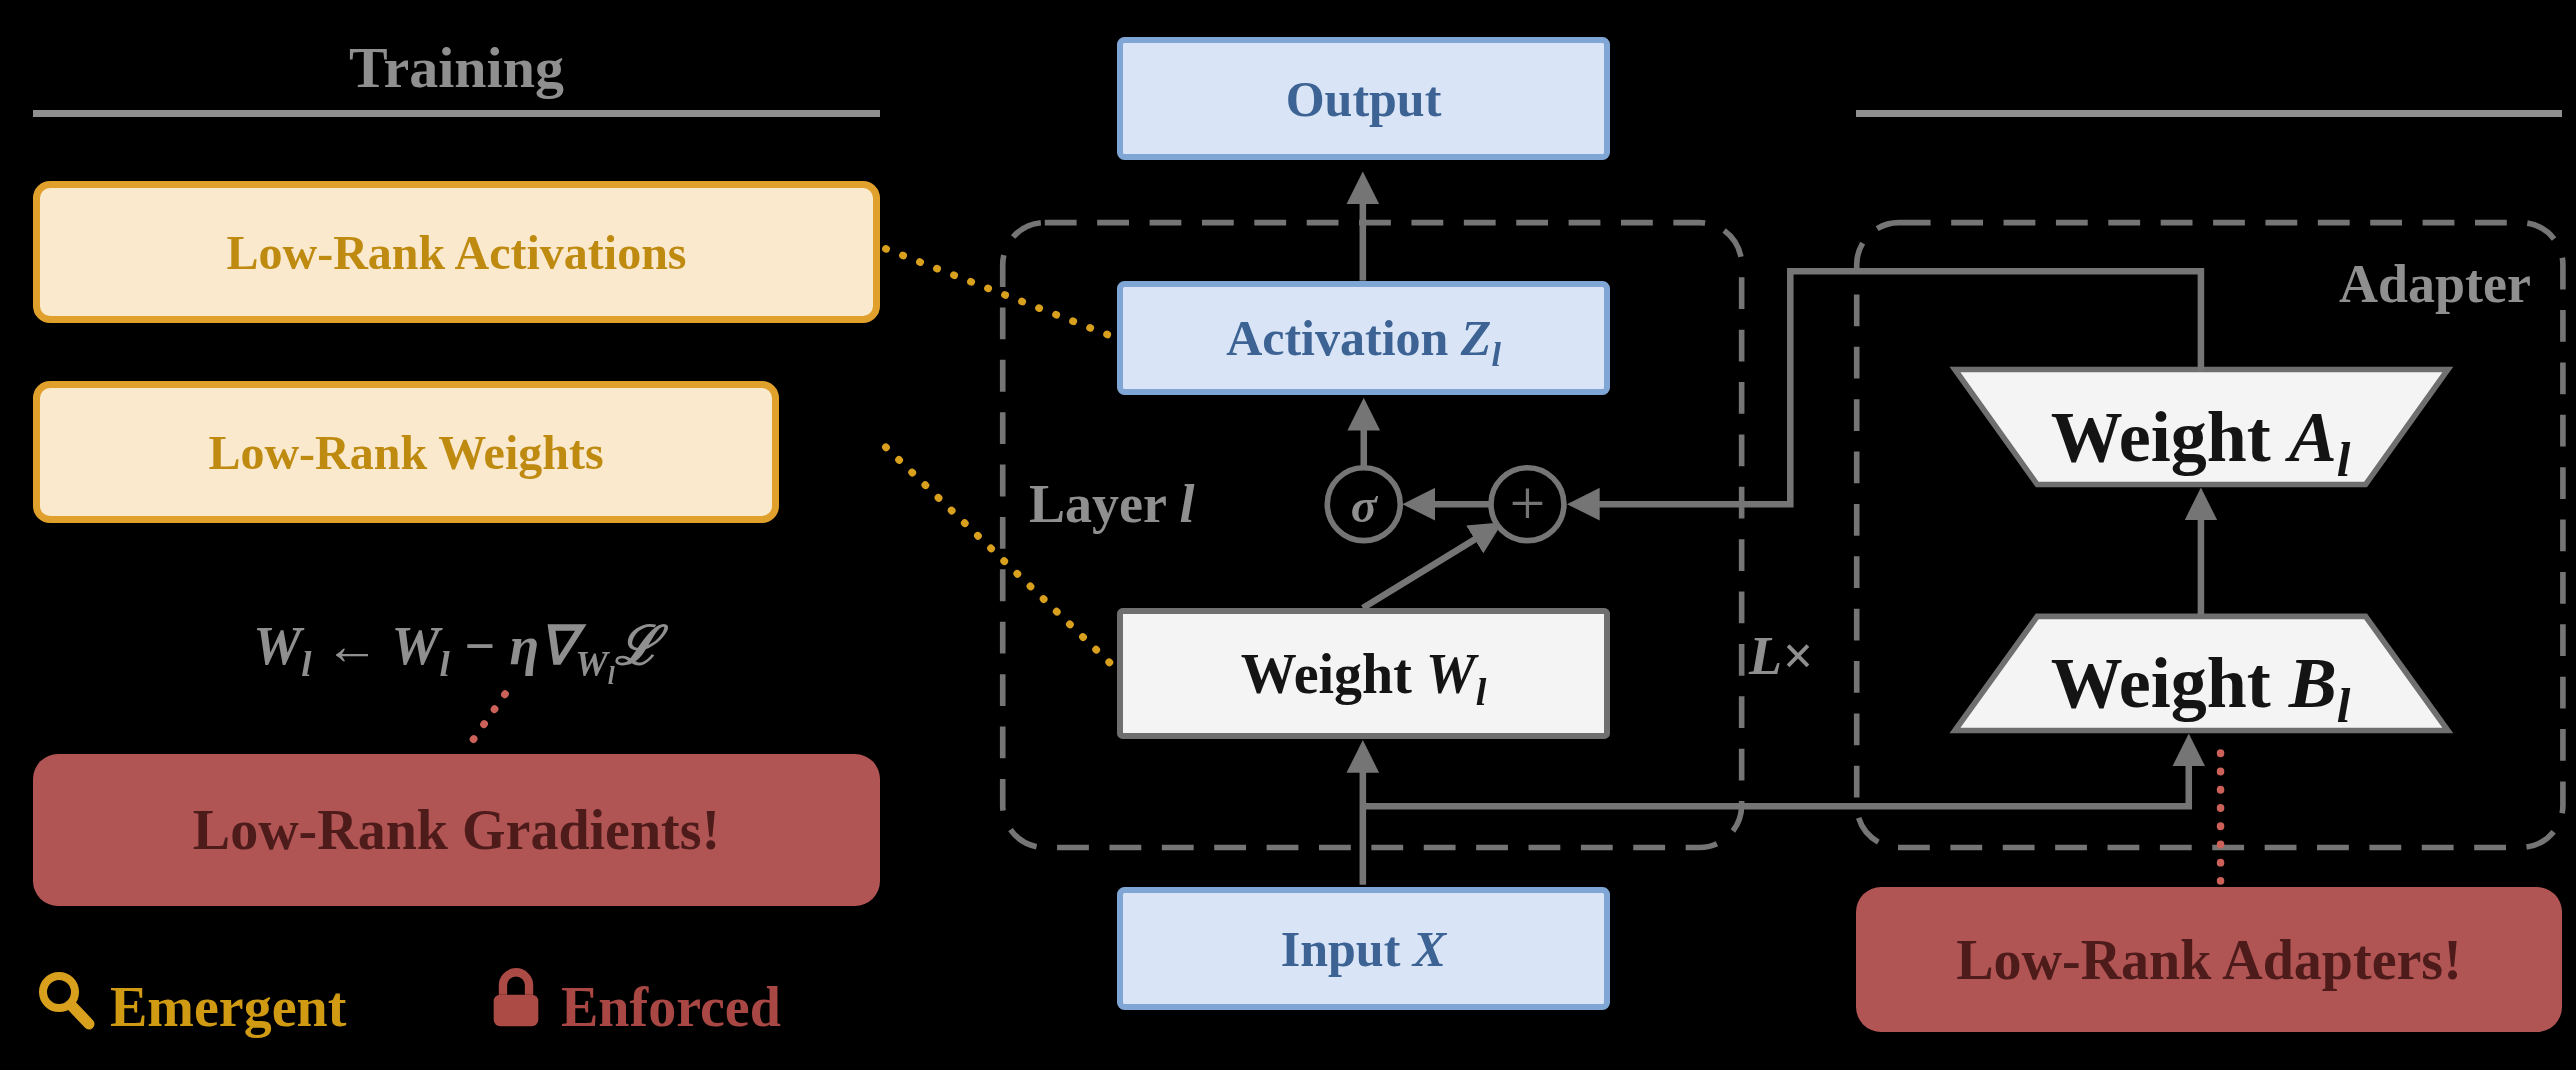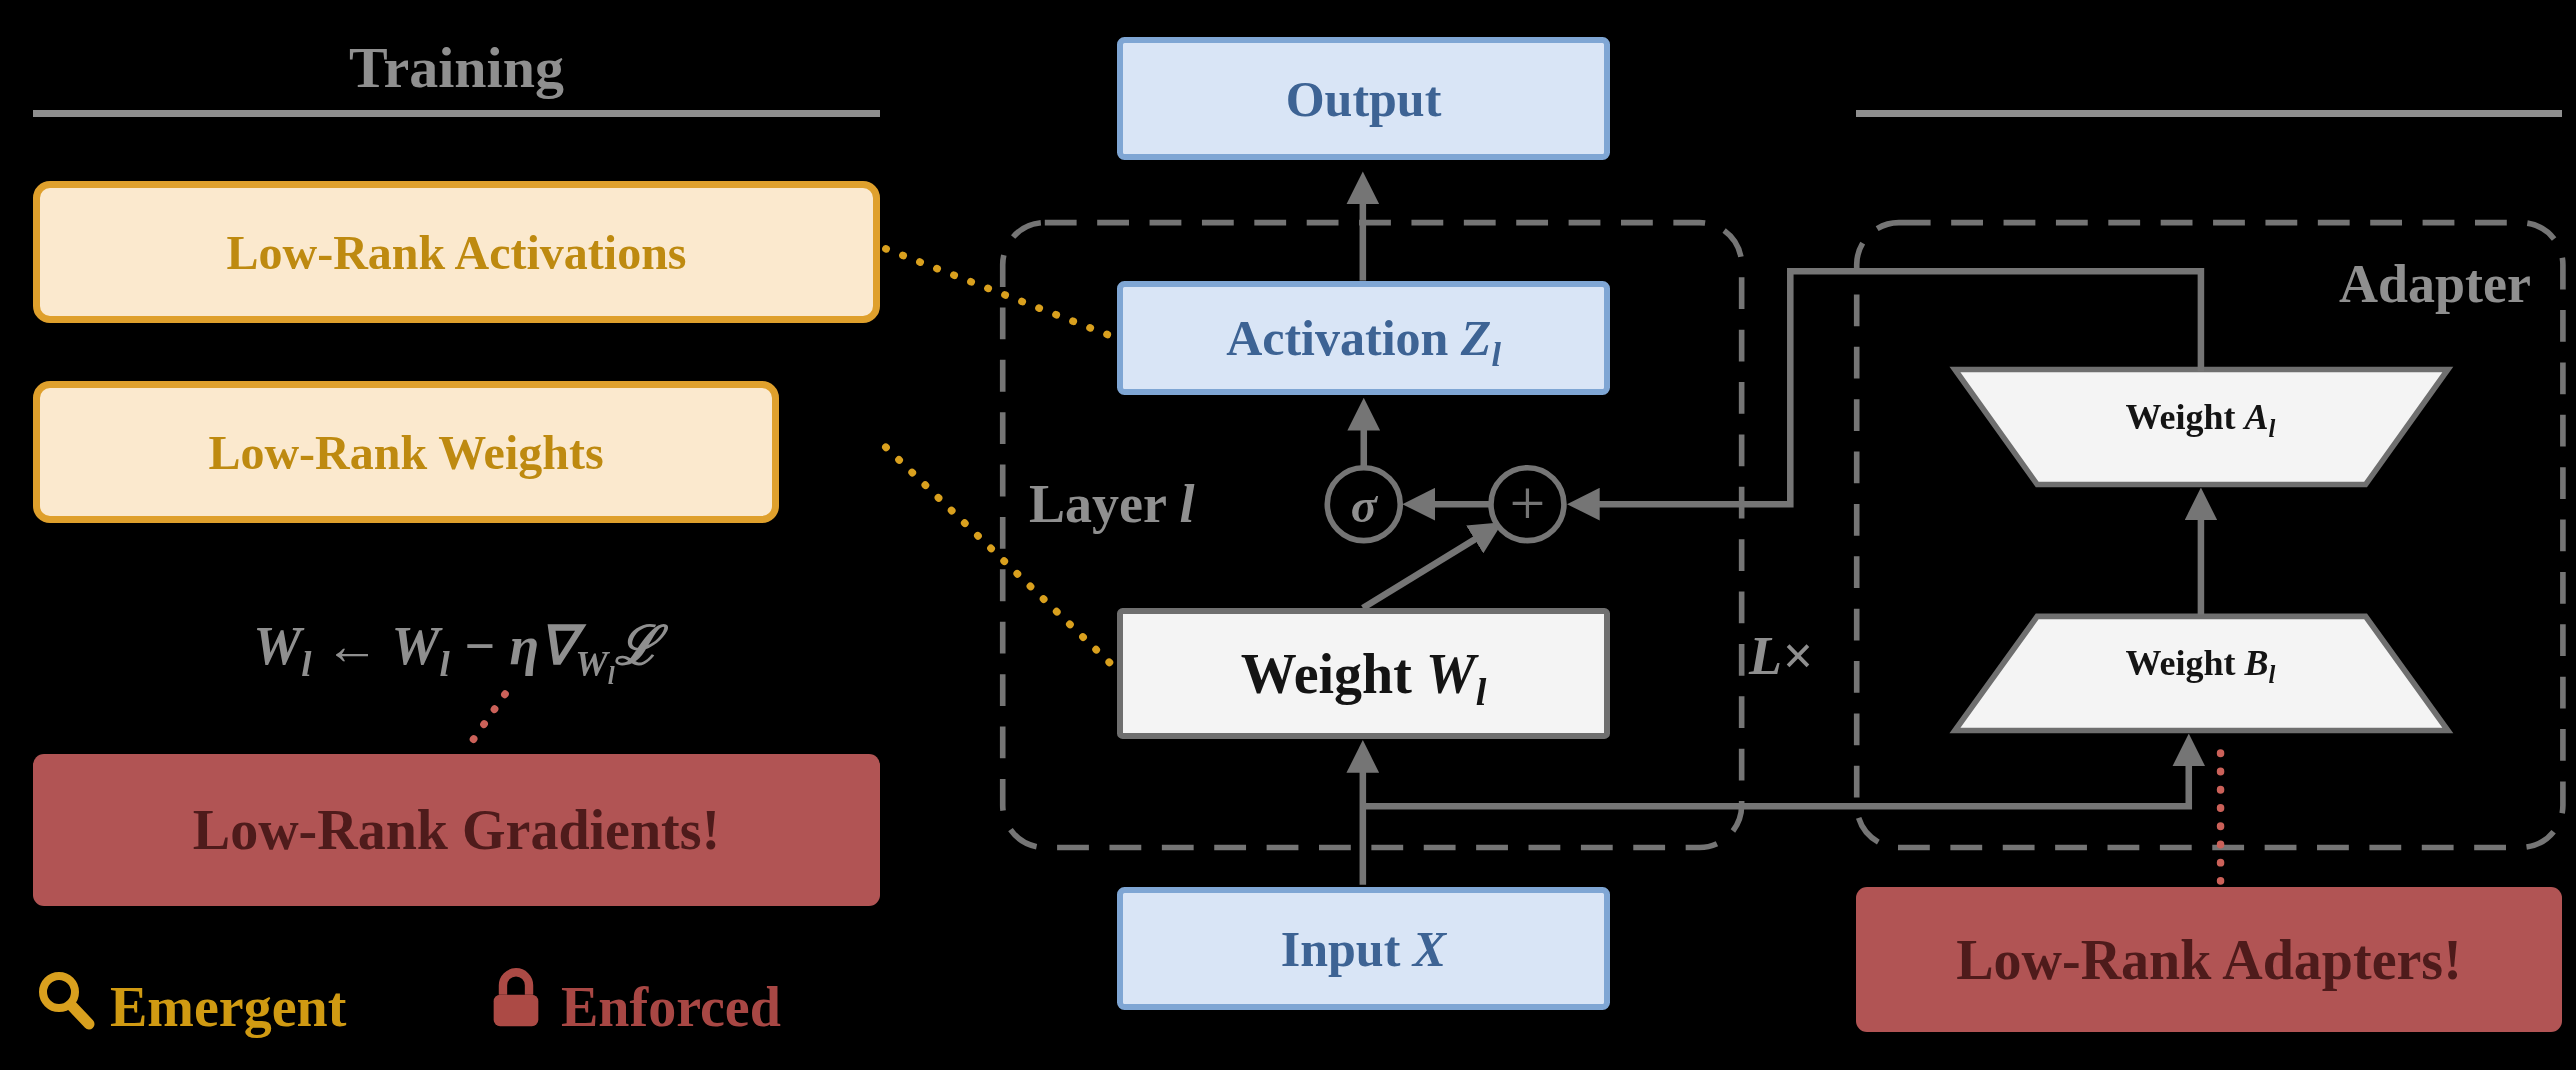--- a/index.html
+++ b/index.html
@@ -6,26 +6,26 @@
   .canvas{
     position:relative;width:2576px;height:1071px;background:#000000;
     font-family:"Liberation Serif", serif;overflow:hidden;
   }
   .abs{position:absolute;}
   .overlay{position:absolute;left:0;top:0;}
   .title{color:#8f8f8f;font-weight:bold;font-size:58px;text-align:center;white-space:nowrap;}
   .rule{background:#8f8f8f;}
   .box{display:flex;align-items:center;justify-content:center;font-weight:bold;box-sizing:border-box;white-space:nowrap;}
   .orange{background:#FBE9CE;border:7.5px solid #DFA02C;color:#BE8A10;font-size:48px;border-radius:17px;margin-top:7px;}
-  .redbox{background:#B15454;color:#4E1B1B;font-size:56px;border-radius:11px;}
+  .redbox{background:#B15454;color:#4E1B1B;font-size:56px;border-radius:25px;}
   .blue{background:#D9E5F6;border:6.5px solid #7FA6D4;color:#3D6394;font-size:50px;border-radius:7.5px;}
   .white{background:#F4F4F4;border:6.5px solid #6F6F6F;color:#141414;font-size:56px;border-radius:5.6px;}
   .formula{color:#8f8f8f;font-weight:bold;font-size:54px;font-style:italic;text-align:center;line-height:86px;white-space:nowrap;}
   .graylabel{color:#8f8f8f;font-weight:bold;font-size:54px;white-space:nowrap;}
-  .traplabel{color:#141414;font-weight:bold;font-size:36px;text-align:center;white-space:nowrap;}
+  .traplabel{color:#141414;font-weight:bold;font-size:72px;text-align:center;white-space:nowrap;}
   .legendtext{font-weight:bold;font-size:56px;white-space:nowrap;}
   .gold{color:#D09A12;}
   .darkred{color:#A84744;}
   .it{font-style:italic;}
   sub{font-size:68%;line-height:0;}
 </style>
 </head>
 <body>
 
 <div class="canvas">

